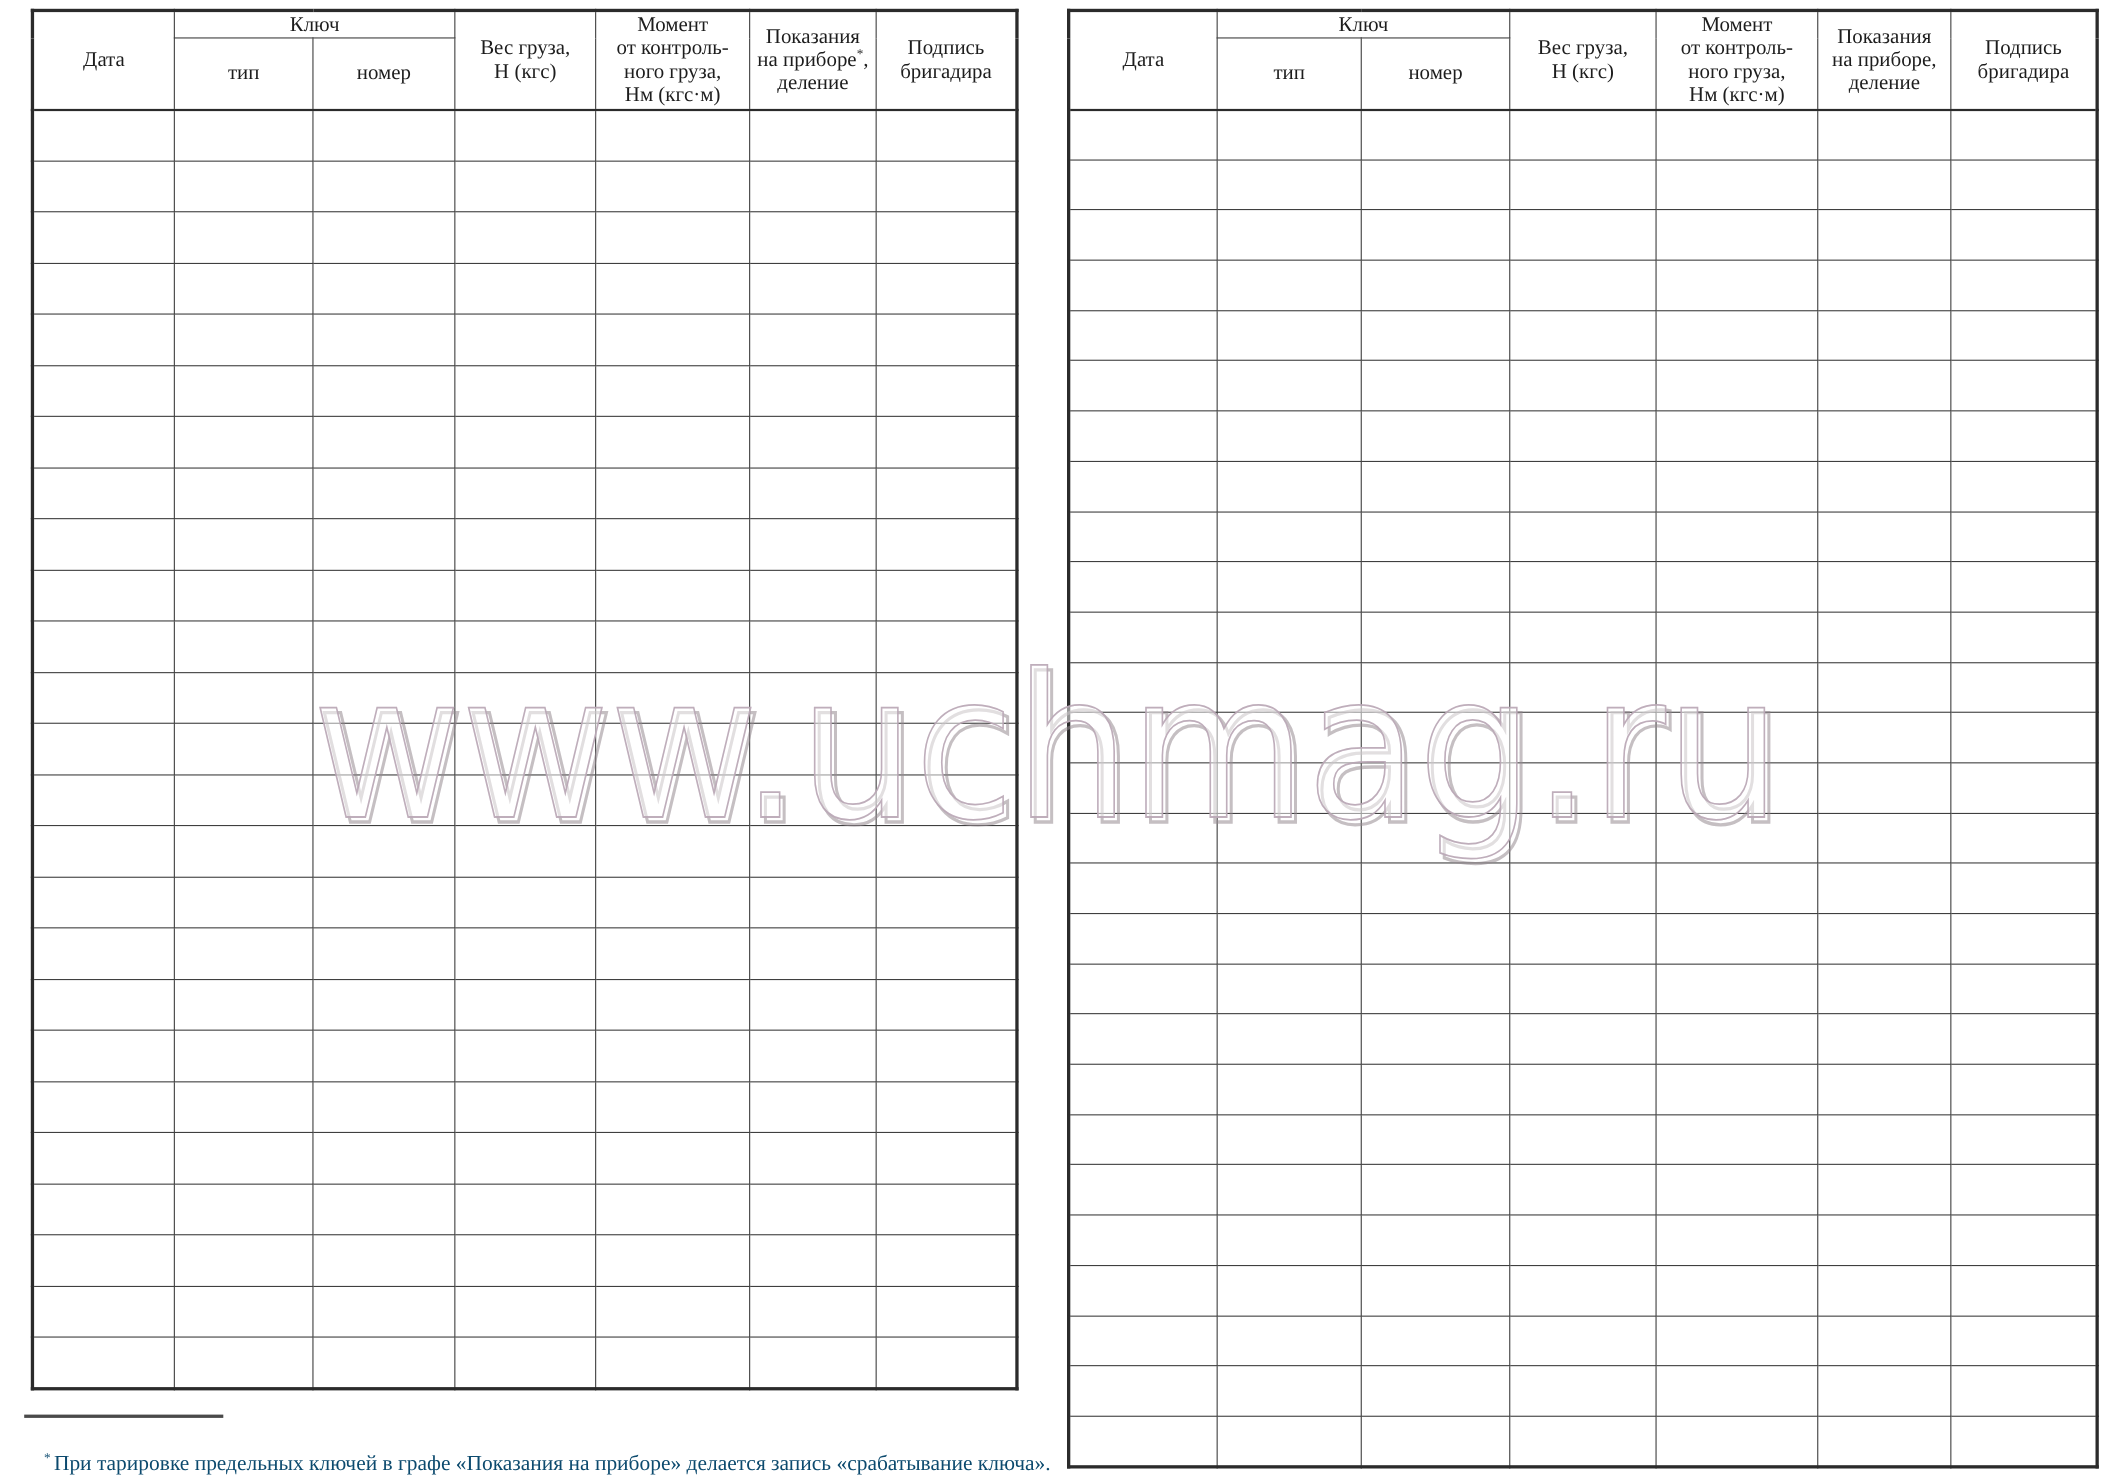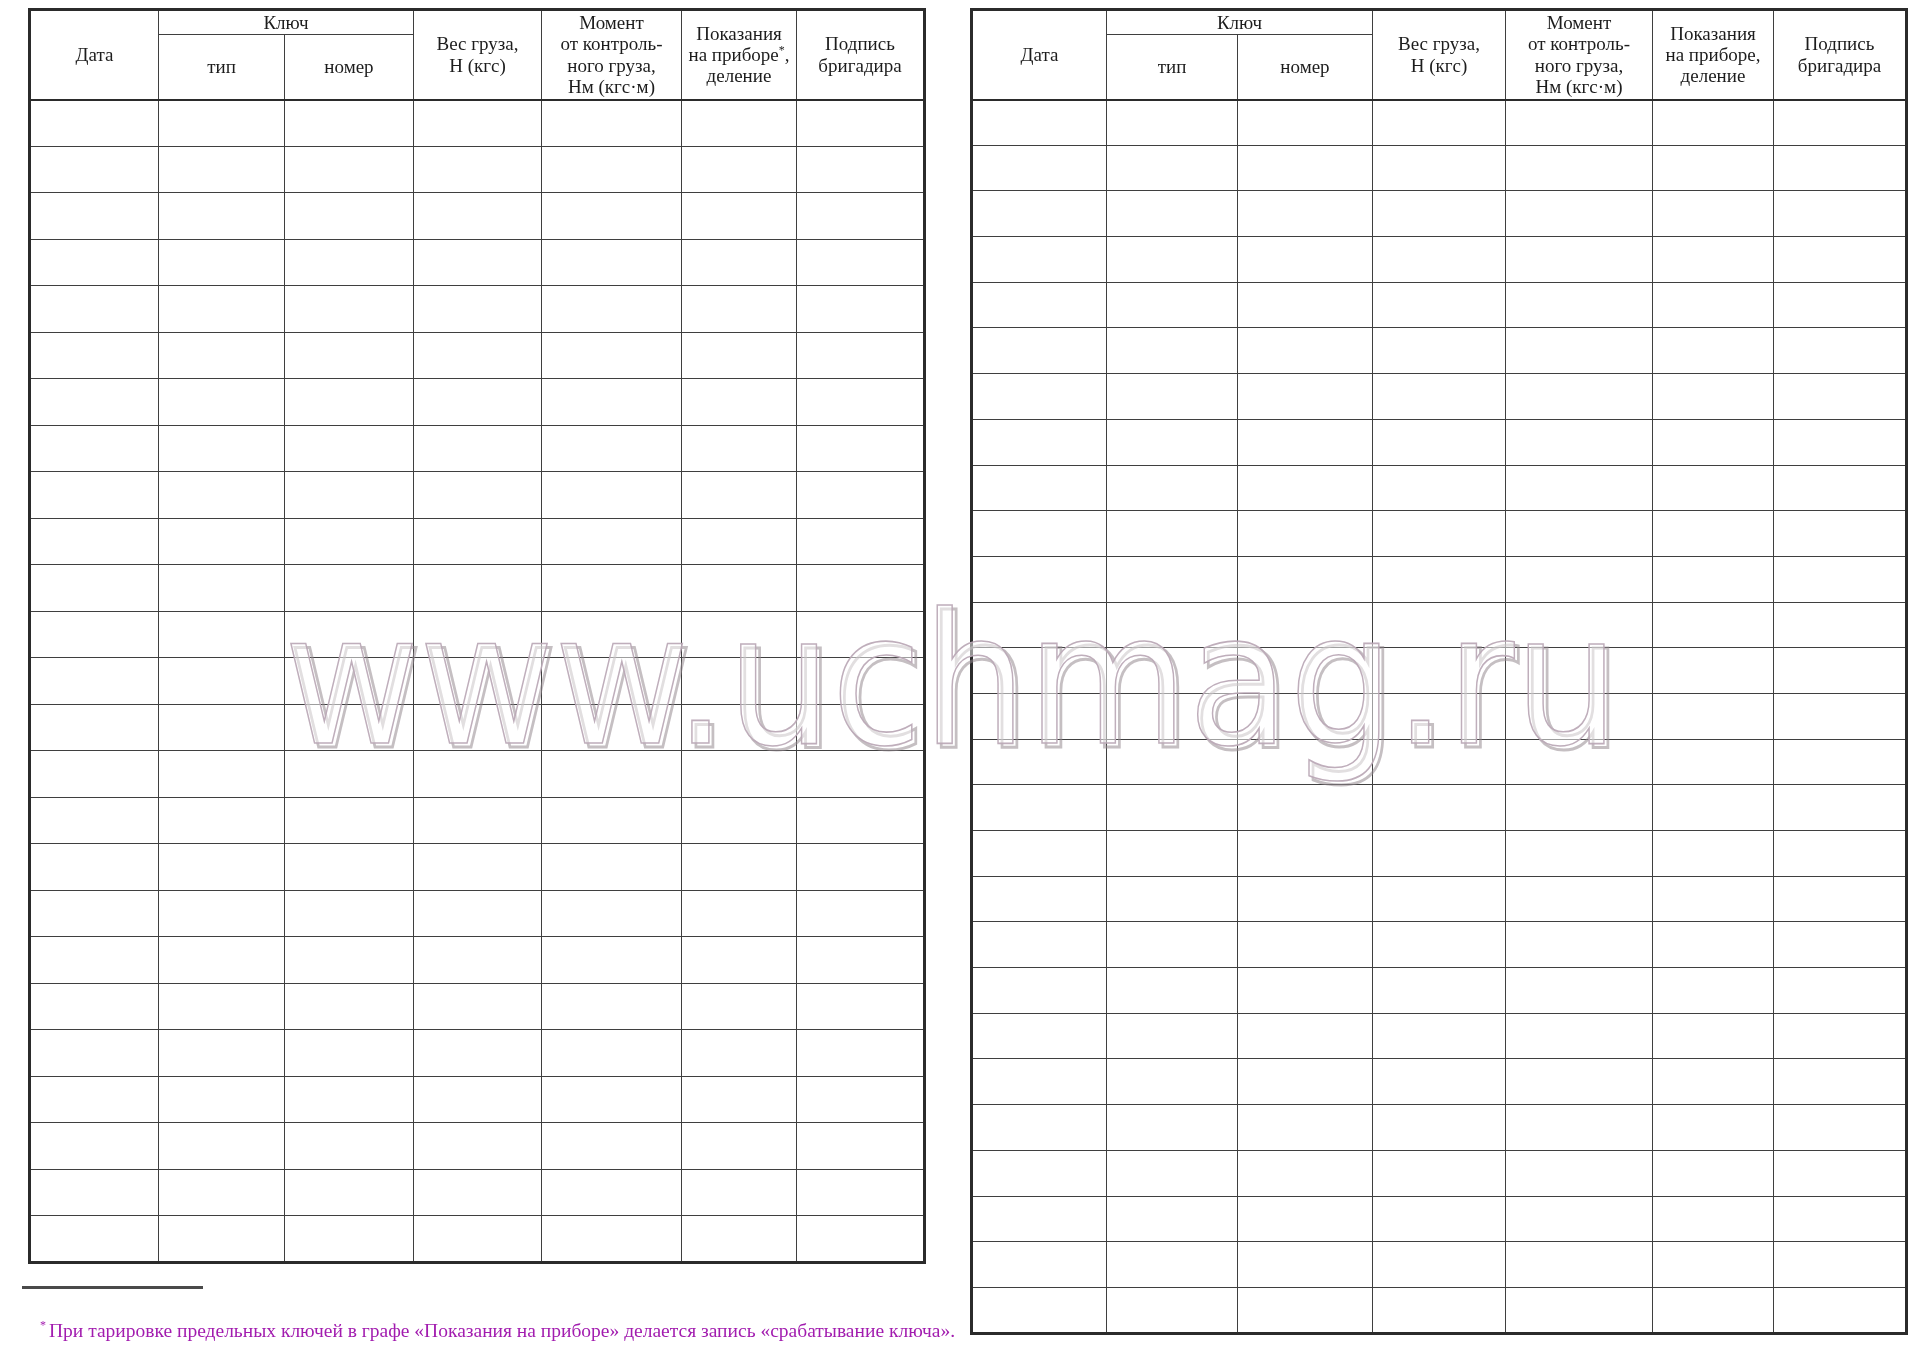--- a/index.html
+++ b/index.html
@@ -62,21 +62,21 @@
   .footnote-rule{
     position:absolute;
     left:22px;top:1286px;
     width:181px;height:3px;
     background:#4a4a4a;
   }
   .footnote{
     position:absolute;
     left:40px;top:1318px;
     font-size:19.5px;
-    color:#a21caf;
+    color:#0c4a6e;
     white-space:nowrap;
   }
   .footnote sup{font-size:12px;vertical-align:super;margin-right:3px;}
 </style>
 </head>
 <body>
 
 <div class="page">
 
   <table class="grid left">

